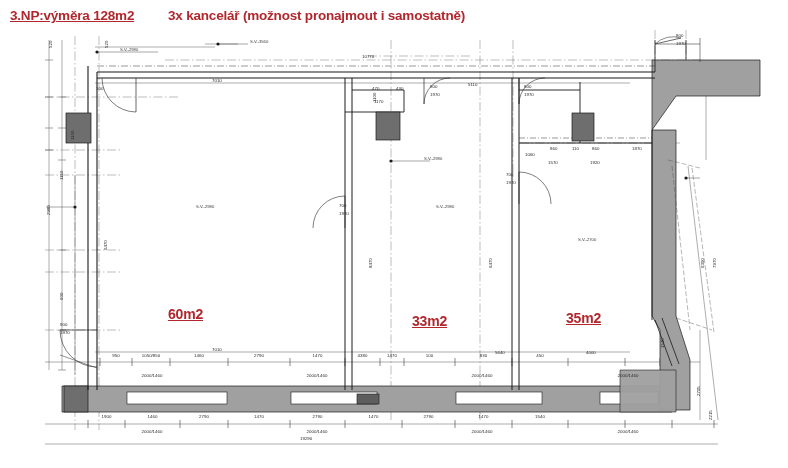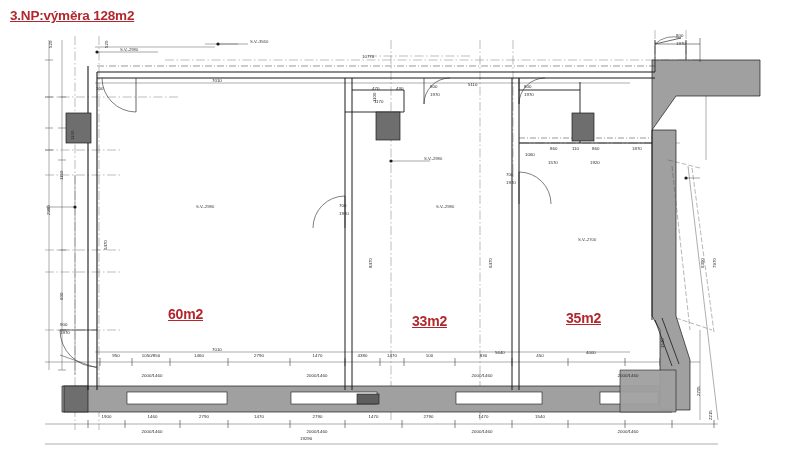--- a/index.html
+++ b/index.html
@@ -49,20 +49,21 @@
   }
   .dimtxt.v{transform:rotate(-90deg);transform-origin:left top;}
 </style>
 </head>
 <body>
 
 <div id="plan-root">
 
   <div class="header">
     <div class="hdr-a">3.NP:výměra 128m2</div>
+    <div class="hdr-b">3x kancelář (možnost pronajmout i samostatně)</div>
   </div>
 
   <svg id="drawing" viewBox="0 0 788 468" xmlns="http://www.w3.org/2000/svg">
 
     <defs>
       <pattern id="hatchDiag" width="4" height="4" patternTransform="rotate(45)" patternUnits="userSpaceOnUse">
         <line x1="0" y1="0" x2="0" y2="4" stroke="#6a6a6a" stroke-width="0.6"></line>
       </pattern>
     </defs>
 

